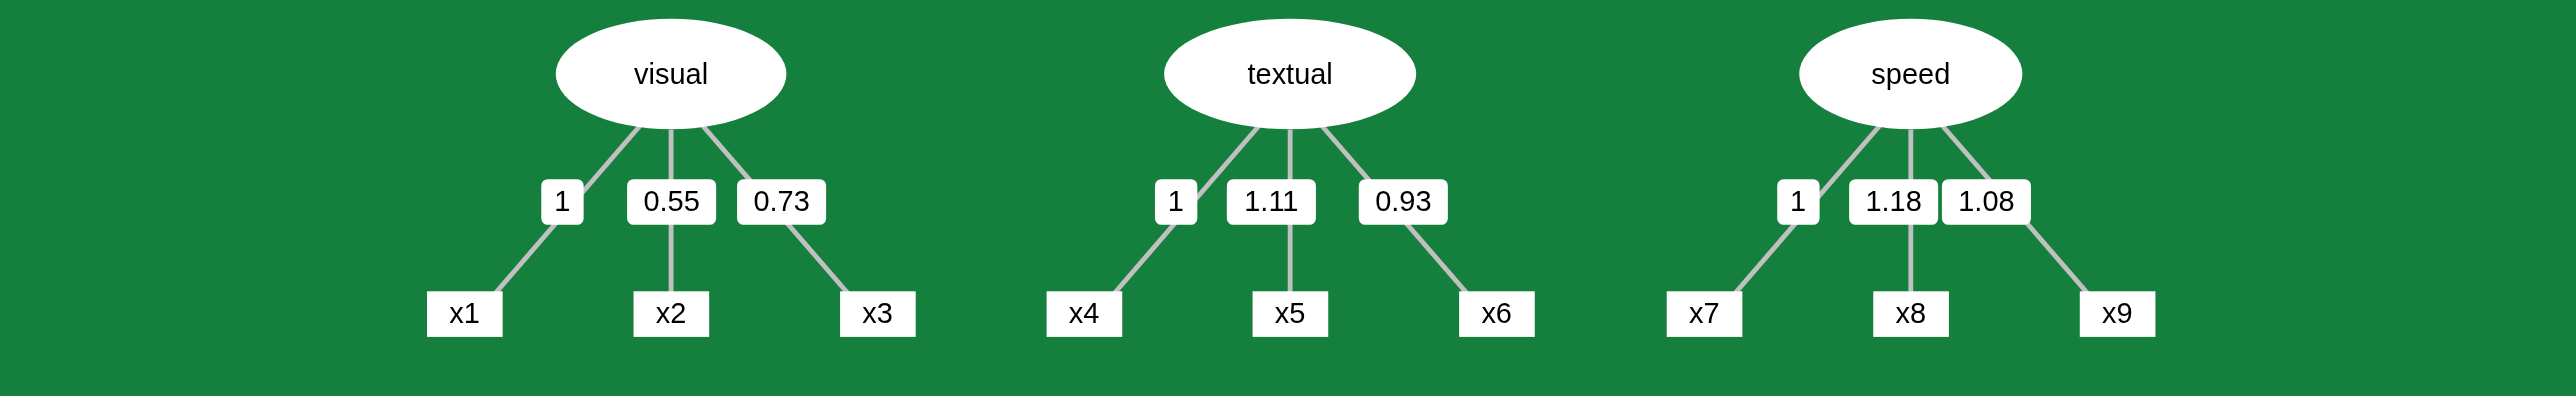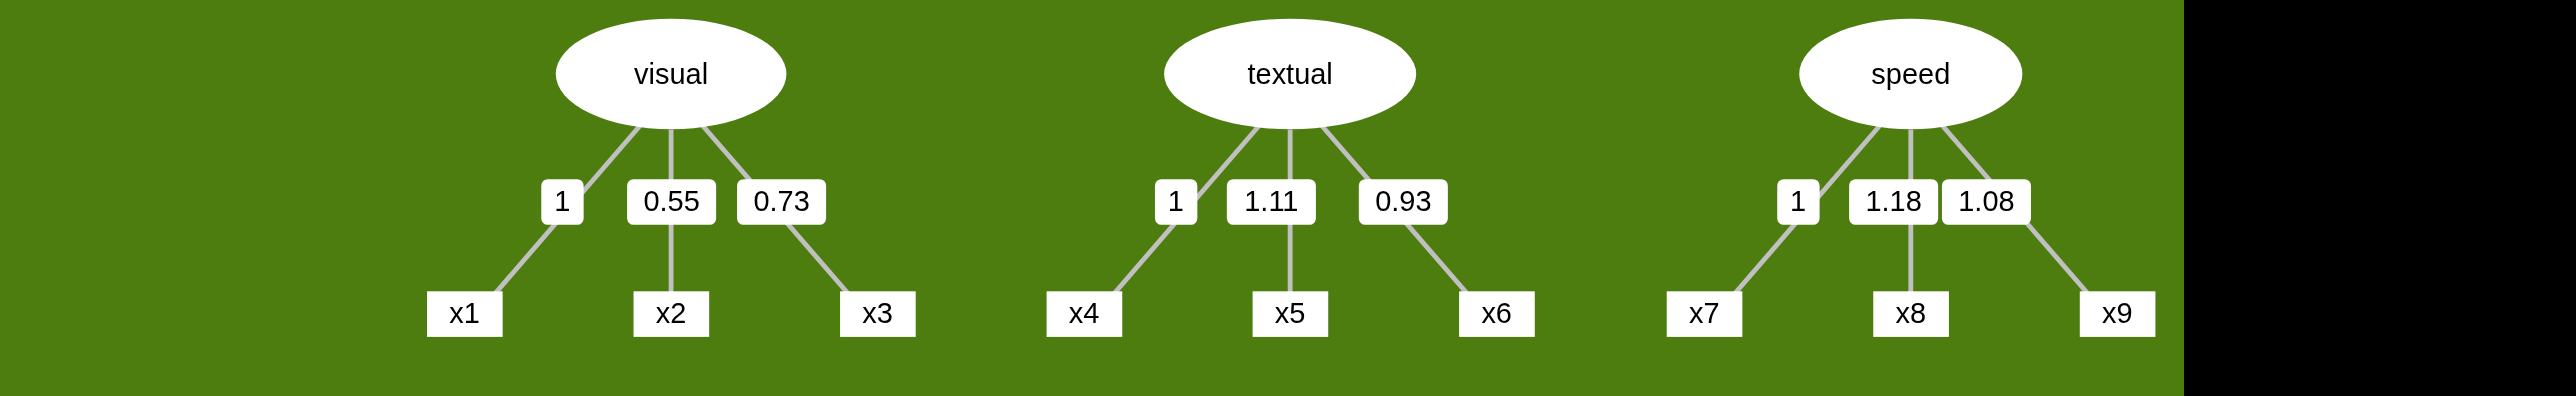--- a/index.html
+++ b/index.html
@@ -8,23 +8,23 @@
     background: #000000;
   }
   body {
     width: 2576px;
     height: 397px;
     overflow: hidden;
     font-family: "Liberation Sans", sans-serif;
   }
   #diagram-root {
     position: relative;
-    width: 2184px;
+    width: 2576px;
     height: 397px;
-    background: #4d7c0f;
+    background: #15803d;
   }
   #sem-svg {
     position: absolute;
     left: 0;
     top: 0;
     width: 2576px;
     height: 397px;
     display: block;
   }
   .latent-ellipse-shape {

